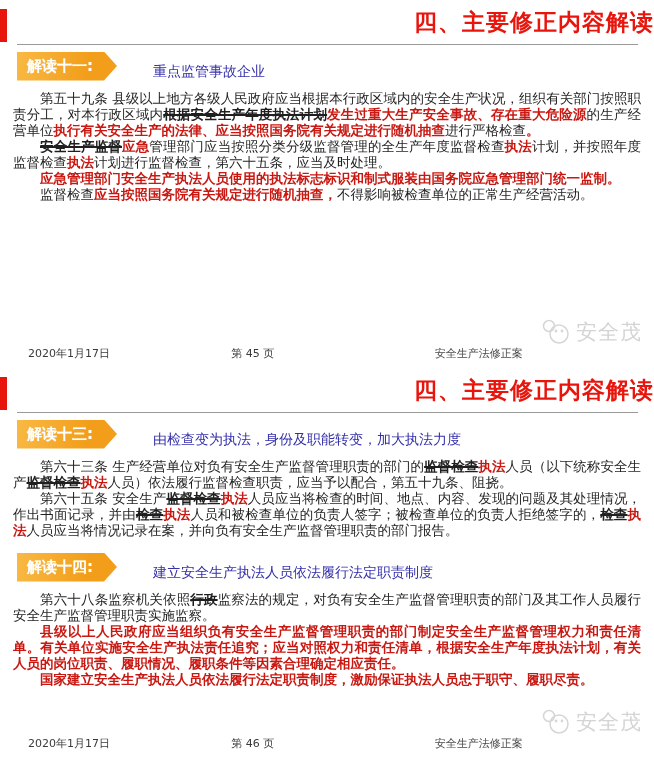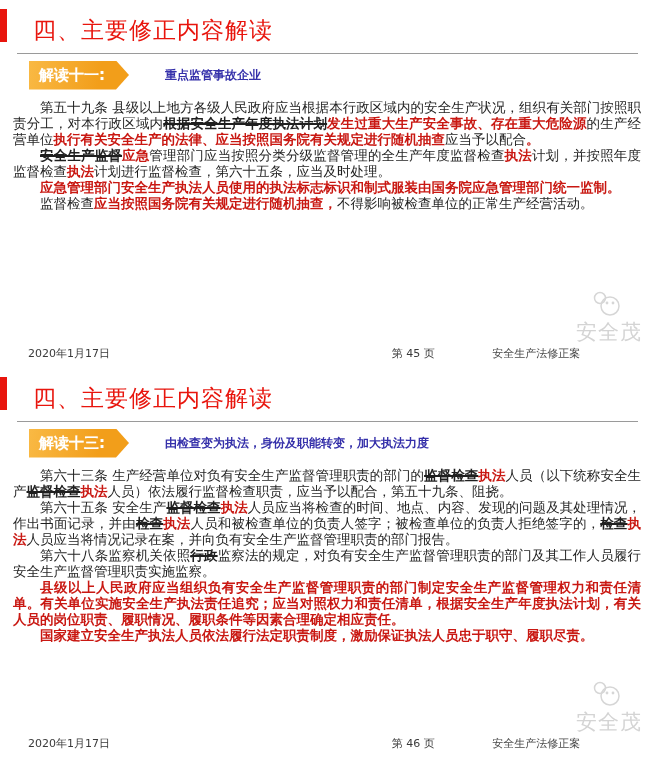--- a/index.html
+++ b/index.html
@@ -23,57 +23,58 @@
   #slide1{height:368px;}
   #slide2{height:390px;}
 
   .edge-accent{
     position:absolute;
     left:0; top:9px;
     width:7px; height:33px;
     background:var(--red-title);
   }
   .slide-title{
-    margin:8px;
+    margin:0;
     padding:9px 0 0 25px;
     font-size:23px;
-    font-weight:normal;
+    font-weight:bold;
     color:var(--red-title);
     letter-spacing:1px;
     line-height:1.2;
+    text-align:right;
   }
   .title-rule{
     border:none;
     border-top:1.5px solid #9a9a9a;
     margin:7px 16px 0 17px;
   }
   .content{
     padding:0 13px;
   }
   .banner-row{
     display:flex;
-    align-items:center;
-    margin:15px 0 9px 16px;
+    align-items:flex-end;
+    margin:15px 0 9px 4px;
   }
   .content > .banner-row:first-child{margin-top:7px;}
   .banner{
     flex:0 0 auto;
     background:linear-gradient(100deg,#f9b944 0%,#f29e1a 70%);
     color:#ffffff;
     font-weight:bold;
     font-size:15px;
     line-height:1;
     padding:7px 24px 7px 10px;
     clip-path:polygon(0 0, calc(100% - 13px) 0, 100% 50%, calc(100% - 13px) 100%, 0 100%);
     text-shadow:0 0 1px rgba(255,255,255,.4);
   }
   .sec-heading{
     color:var(--blue-head);
-    font-weight:bold;
-    font-size:12px;
+    font-weight:normal;
+    font-size:14px;
     margin-left:36px;
     white-space:nowrap;
   }
   .body-p{
     margin:0;
     font-size:13.5px;
     line-height:16px;
     text-indent:2em;
     color:var(--ink);
     text-align:justify;
@@ -85,52 +86,51 @@
   .slide-footer{
     position:absolute;
     left:0; right:0; bottom:7px;
     display:flex;
     align-items:flex-end;
     padding:0 16px 0 28px;
     font-size:11px;
     color:#3a3a3a;
   }
   .slide-footer .f-date{flex:1;text-align:left;margin-top:16px;}
-  .slide-footer .f-page{flex:1;text-align:right;}
-  .slide-footer .f-doc{flex:1;text-align:center;color:#4a4a4a;}
+  .slide-footer .f-page{flex:1;text-align:left;}
+  .slide-footer .f-doc{flex:1;text-align:left;color:#4a4a4a;}
 
   .watermark{
     position:absolute;
     right:12px;
     bottom:22px;
     display:flex;
     align-items:center;
     color:#d0d0d0;
     pointer-events:none;
-    flex-direction:column;
   }
   .wm-text{
     font-size:21px;
     letter-spacing:1px;
     color:#d4d4d4;
   }
 </style>
 </head>
 <body>
 
 <section class="slide" id="slide1">
   <div class="edge-accent"></div>
   <h1 class="slide-title">四、主要修正内容解读</h1>
   <hr class="title-rule">
   <div class="content">
       <div class="banner-row">
         <div class="banner">解读十一:</div>
         <div class="sec-heading">重点监管事故企业</div>
       </div>
-      <p class="body-p"><span class="seg-n">第五十九条 县级以上地方各级人民政府应当根据本行政区域内的安全生产状况，组织有关部门按照职责分工，对本行政区域内</span><span class="seg-s">根据安全生产年度执法计划</span><span class="seg-r">发生过重大生产安全事故、存在重大危险源</span><span class="seg-n">的生产经营单位</span><span class="seg-r">执行有关安全生产的法律、应当按照国务院有关规定进行随机抽查</span><span class="seg-n">应当予以配合</span><span class="seg-r">。</span></p>
+      <p class="body-p"><span class="seg-n">第五十九条 县级以上地方各级人民政府应当根据本行政区域内的安全生产状况，组织有关部门按照职责分工，对本行政区域内</span><span class="seg-s">根据安全生产年度执法计划</span><span class="seg-r">发生过重大生产安全事故、存在重大危险源</span><span class="seg-n">的生产经营单位</span><span class="seg-r">执行有关安全生产的法律、应当按照国务院有关规定进行随机抽查</span><span class="seg-n">进行严格检查</span><span class="seg-r">。</span></p>
       <p class="body-p"><span class="seg-s">安全生产监督</span><span class="seg-r">应急</span><span class="seg-n">管理部门应当按照分类分级监督管理的全生产年度监督检查</span><span class="seg-r">执法</span><span class="seg-n">计划，并按照年度监督检查</span><span class="seg-r">执法</span><span class="seg-n">计划进行监督检查，第六十五条，应当及时处理。</span></p>
       <p class="body-p"><span class="seg-r">应急管理部门安全生产执法人员使用的执法标志标识和制式服装由国务院应急管理部门统一监制。</span></p>
       <p class="body-p"><span class="seg-n">监督检查</span><span class="seg-r">应当按照国务院有关规定进行随机抽查，</span><span class="seg-n">不得影响被检查单位的正常生产经营活动。</span></p>
     </div>
   <div class="watermark">
     <svg width="36" height="28" viewBox="0 0 36 28">
       <circle cx="9" cy="8" r="5.5" fill="none" stroke="#d6d6d6" stroke-width="1.5"></circle>
       <circle cx="19" cy="16" r="9" fill="none" stroke="#d6d6d6" stroke-width="1.5"></circle>
       <circle cx="16" cy="13" r="1.4" fill="#d6d6d6"></circle>
       <circle cx="22" cy="13" r="1.4" fill="#d6d6d6"></circle>
@@ -148,20 +148,24 @@
   <div class="edge-accent"></div>
   <h1 class="slide-title">四、主要修正内容解读</h1>
   <hr class="title-rule">
   <div class="content">
       <div class="banner-row">
         <div class="banner">解读十三:</div>
         <div class="sec-heading">由检查变为执法，身份及职能转变，加大执法力度</div>
       </div>
       <p class="body-p"><span class="seg-n">第六十三条 生产经营单位对负有安全生产监督管理职责的部门的</span><span class="seg-s">监督检查</span><span class="seg-r">执法</span><span class="seg-n">人员（以下统称安全生产</span><span class="seg-s">监督检查</span><span class="seg-r">执法</span><span class="seg-n">人员）依法履行监督检查职责，应当予以配合，第五十九条、阻挠。</span></p>
       <p class="body-p"><span class="seg-n">第六十五条 安全生产</span><span class="seg-s">监督检查</span><span class="seg-r">执法</span><span class="seg-n">人员应当将检查的时间、地点、内容、发现的问题及其处理情况，作出书面记录，并由</span><span class="seg-s">检查</span><span class="seg-r">执法</span><span class="seg-n">人员和被检查单位的负责人签字；被检查单位的负责人拒绝签字的，</span><span class="seg-s">检查</span><span class="seg-r">执法</span><span class="seg-n">人员应当将情况记录在案，并向负有安全生产监督管理职责的部门报告。</span></p>
+      <div class="banner-row">
+        <div class="banner">解读十四:</div>
+        <div class="sec-heading">建立安全生产执法人员依法履行法定职责制度</div>
+      </div>
       <p class="body-p"><span class="seg-n">第六十八条监察机关依照</span><span class="seg-s">行政</span><span class="seg-n">监察法的规定，对负有安全生产监督管理职责的部门及其工作人员履行安全生产监督管理职责实施监察。</span></p>
       <p class="body-p"><span class="seg-r">县级以上人民政府应当组织负有安全生产监督管理职责的部门制定安全生产监督管理权力和责任清单。有关单位实施安全生产执法责任追究；应当对照权力和责任清单，根据安全生产年度执法计划，有关人员的岗位职责、履职情况、履职条件等因素合理确定相应责任。</span></p>
       <p class="body-p"><span class="seg-r">国家建立安全生产执法人员依法履行法定职责制度，激励保证执法人员忠于职守、履职尽责。</span></p>
     </div>
   <div class="watermark">
     <svg width="36" height="28" viewBox="0 0 36 28">
       <circle cx="9" cy="8" r="5.5" fill="none" stroke="#d6d6d6" stroke-width="1.5"></circle>
       <circle cx="19" cy="16" r="9" fill="none" stroke="#d6d6d6" stroke-width="1.5"></circle>
       <circle cx="16" cy="13" r="1.4" fill="#d6d6d6"></circle>
       <circle cx="22" cy="13" r="1.4" fill="#d6d6d6"></circle>

